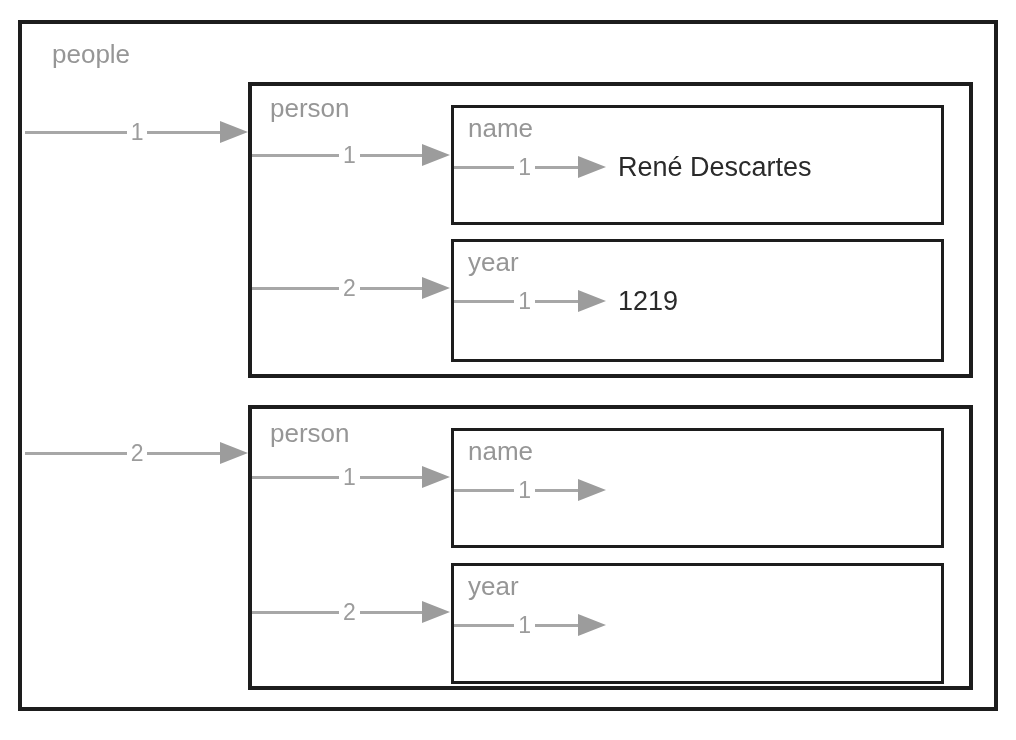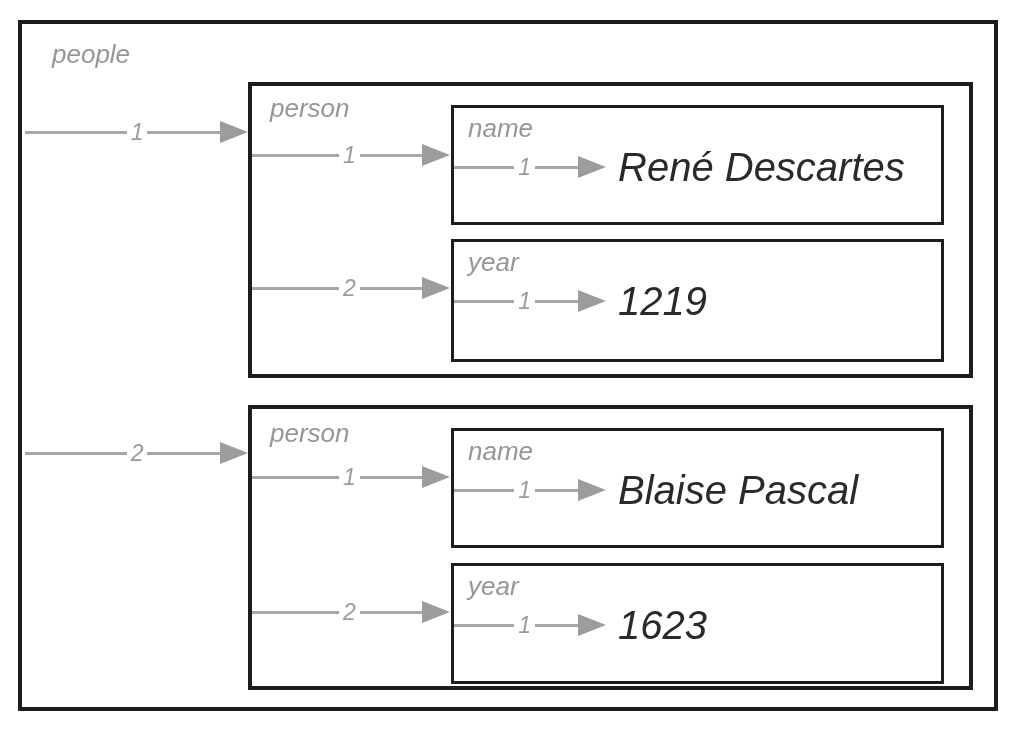--- a/index.html
+++ b/index.html
@@ -1,18 +1,18 @@
 <!DOCTYPE html>
 <html><head>
 <meta charset="utf-8">
 <style>
   html,body{margin:0;padding:0;background:#ffffff;}
   .canvas{
     position:relative;width:1016px;height:740px;background:#ffffff;
-    font-family:"Liberation Sans", sans-serif;overflow:hidden;font-style:italic;
+    font-family:"Liberation Sans", sans-serif;overflow:hidden;
   }
   .box{
     position:absolute;box-sizing:border-box;background:#ffffff;
     border:4px solid #1d1d1d;
   }
   .box.leaf{border-width:3px;}
   .lbl{
     position:absolute;color:#969696;font-size:26px;line-height:1.25;
     white-space:nowrap;
   }
@@ -30,21 +30,21 @@
     width:0;height:0;flex:none;
     border-top:11px solid transparent;
     border-bottom:11px solid transparent;
     border-left:28px solid #9c9c9c;
   }
   .leafrow{
     position:absolute;display:flex;align-items:center;height:44px;
   }
   .leafrow .arrow{position:static;width:152px;flex:none;}
   .value{
-    color:#2a2a2a;font-size:40px;line-height:1;margin-left:12px;
+    color:#2a2a2a;font-size:27px;line-height:1;margin-left:12px;
     white-space:nowrap;
   }
 </style>
 </head>
 <body>
 
 <div class="canvas">
 
   <div class="box" style="left:18px;top:20px;width:980px;height:691px;"></div>
   <div class="lbl" style="left:52px;top:38px;">people</div>
@@ -126,26 +126,24 @@
     <span class="value">1219</span>
   </div>
 
   <div class="leafrow" style="left:454px;top:468px;">
     <div class="arrow">
       <span class="seg s1"></span>
       <span class="num">1</span>
       <span class="seg s2"></span>
       <span class="head"></span>
     </div>
-    <span class="value">Blaise Pascal</span>
   </div>
 
   <div class="leafrow" style="left:454px;top:603px;">
     <div class="arrow">
       <span class="seg s1"></span>
       <span class="num">1</span>
       <span class="seg s2"></span>
       <span class="head"></span>
     </div>
-    <span class="value">1623</span>
   </div>
 
 </div>
 
 </body></html>

